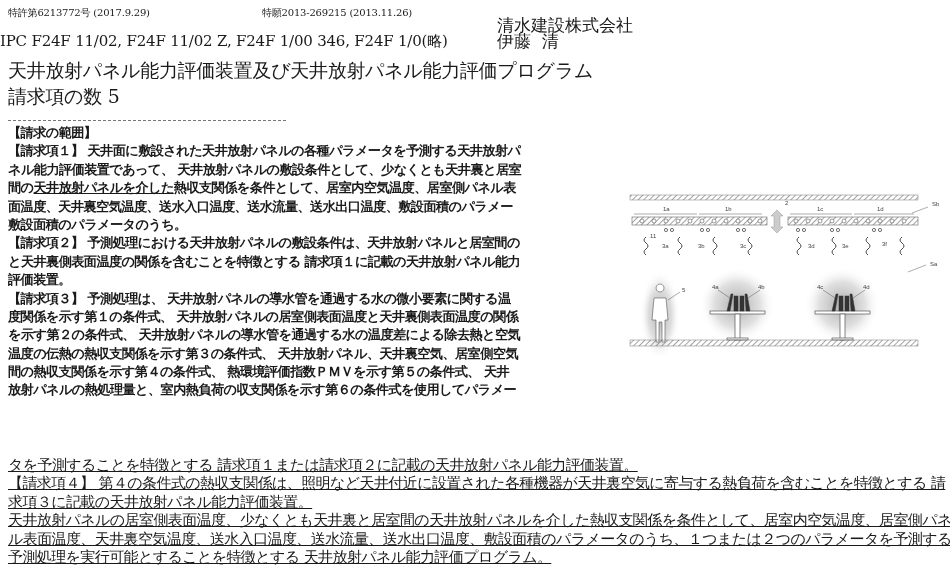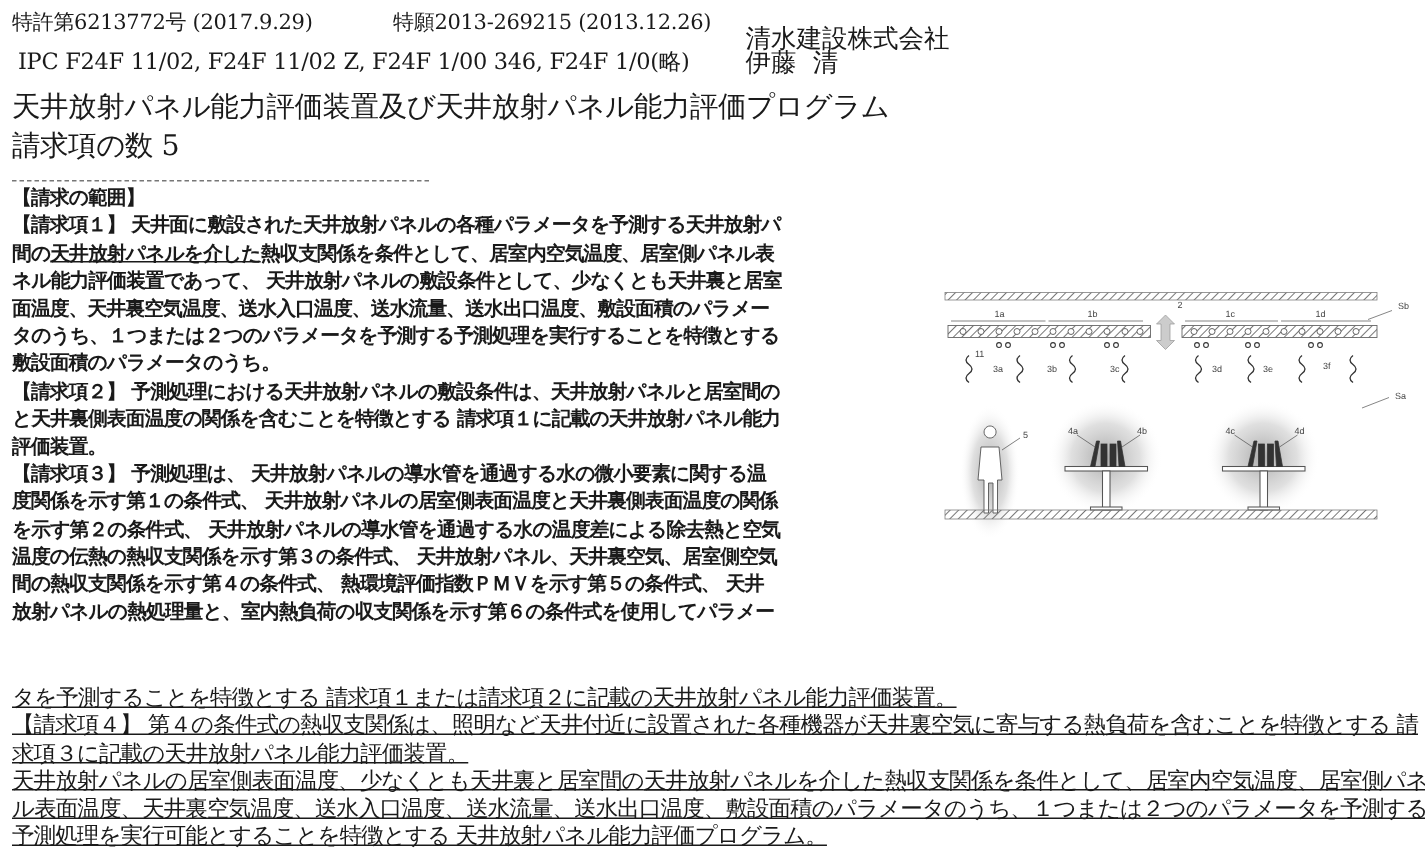--- a/index.html
+++ b/index.html
@@ -1,51 +1,50 @@
 <!DOCTYPE html>
 <html><head>
 <meta charset="utf-8">
 <style>
   html, body { margin:0; padding:0; background:#ffffff; }
   body { width:950px; height:577px; position:relative; overflow:hidden;
          font-family:"DejaVu Serif","Liberation Serif",serif; color:#1a1a1a; }
   .abs { position:absolute; white-space:nowrap; }
-  .hdr { font-size:14px; letter-spacing:-0.2px; }
+  .hdr { font-size:10px; letter-spacing:-0.2px; }
   .big { font-size:17px; }
   .title { font-size:19px; letter-spacing:-0.3px; }
   .sep { position:absolute; left:8px; top:120px; width:278px; border-top:1px dashed #777; height:0; }
   .claims { position:absolute; left:8px; top:124px; width:600px; font-size:13.2px; line-height:18.4px; letter-spacing:-0.6px; }
   .claims .ln { white-space:nowrap; display:block; height:18.4px;font-weight:bold; }
   .full { position:absolute; left:8px; top:456px; width:940px; font-size:15px; line-height:18.4px; letter-spacing:-0.6px;text-decoration:underline; }
   .full .ln { white-space:nowrap; display:block; height:18.4px; }
   u { text-decoration:underline; }
   .figure { position:absolute; left:612px; top:180px; width:338px; height:185px; }
 </style>
 </head>
 <body>
 
 <div class="abs hdr" style="left:8px;top:6px;">特許第6213772号 (2017.9.29)</div>
-<div class="abs hdr" style="left:262px;top:6px;">特願2013-269215 (2013.12.26)</div>
+<div class="abs hdr" style="left:262px;top:6px;">特願2013-269215 (2013.11.26)</div>
 <div class="abs big" style="left:497px;top:14px;">清水建設株式会社</div>
-<div class="abs hdr" style="left:12px;top:32px;font-size:15px;">IPC F24F 11/02, F24F 11/02 Z, F24F 1/00 346, F24F 1/0(略)</div>
+<div class="abs hdr" style="left:0;top:32px;font-size:15px;">IPC F24F 11/02, F24F 11/02 Z, F24F 1/00 346, F24F 1/0(略)</div>
 <div class="abs big" style="left:497px;top:30px;white-space:pre;">伊藤  清</div>
 <div class="abs title" style="left:8px;top:58px;">天井放射パネル能力評価装置及び天井放射パネル能力評価プログラム</div>
 <div class="abs title" style="left:8px;top:84px;">請求項の数 5</div>
 
 <div class="sep"></div>
 
 <div class="claims">
   <span class="ln">【請求の範囲】</span>
 
   <div>
     <span class="ln">【請求項１】 天井面に敷設された天井放射パネルの各種パラメータを予測する天井放射パ</span>
+    <span class="ln">ネル能力評価装置であって、 天井放射パネルの敷設条件として、少なくとも天井裏と居室</span>
     <span class="ln"><span>間の</span><u>天井放射パネルを介した</u><span>熱収支関係を条件として、居室内空気温度、居室側パネル表</span></span>
-    <span class="ln">ネル能力評価装置であって、 天井放射パネルの敷設条件として、少なくとも天井裏と居室</span>
     <span class="ln">面温度、天井裏空気温度、送水入口温度、送水流量、送水出口温度、敷設面積のパラメー</span>
-    <span class="ln">タのうち、１つまたは２つのパラメータを予測する予測処理を実行することを特徴とする</span>
     <span class="ln">敷設面積のパラメータのうち。</span>
   </div>
 
   <div>
     <span class="ln">【請求項２】 予測処理における天井放射パネルの敷設条件は、天井放射パネルと居室間の</span>
     <span class="ln">と天井裏側表面温度の関係を含むことを特徴とする 請求項１に記載の天井放射パネル能力</span>
     <span class="ln">評価装置。</span>
   </div>
 
   <div>

